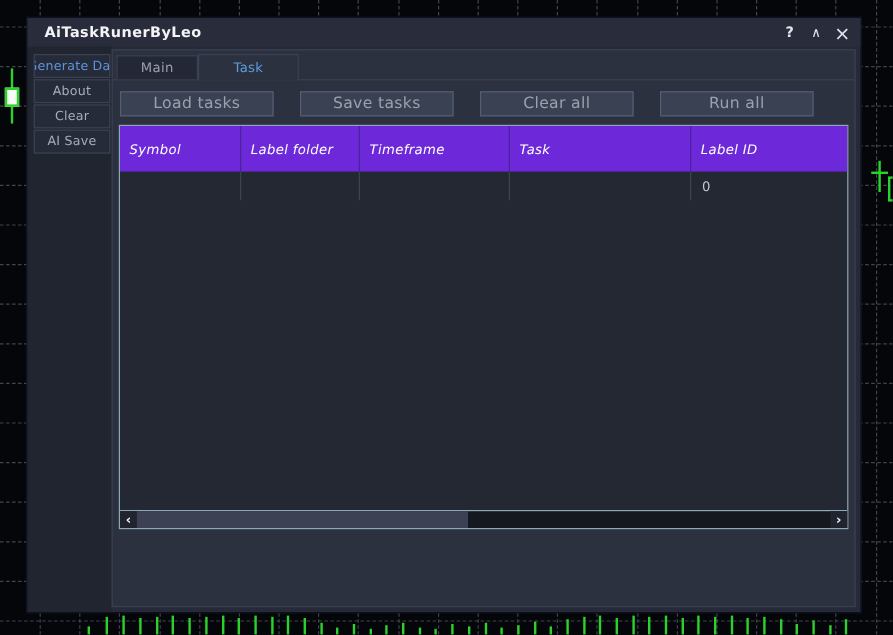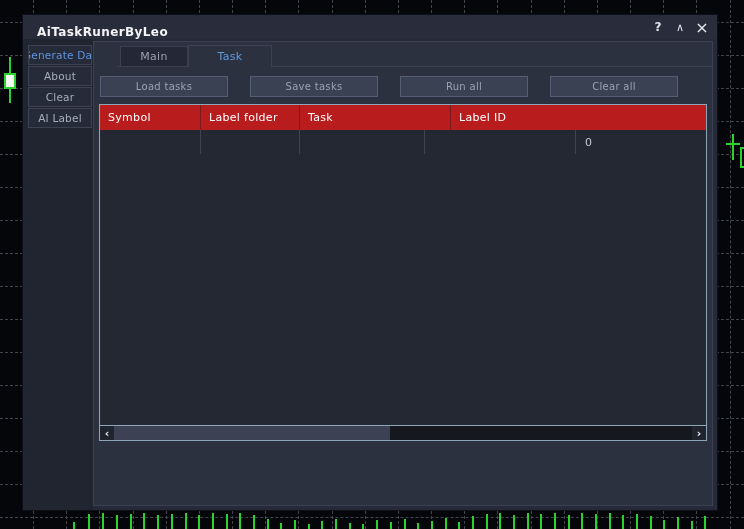--- a/index.html
+++ b/index.html
@@ -19,21 +19,21 @@
   .candle-body.hollow{background:#04060a;}
   .doji-bar{position:absolute;height:2px;background:#2bd22b;}
 
   
   #app-window{
     position:absolute;left:22px;top:14px;width:696px;height:497px;
     background:#262a38;border:1px solid #0d101a;
   }
   #titlebar{
     position:absolute;left:0;top:0;right:0;height:24px;
-    background:#282c3b;display:flex;align-items:flex-end;
+    background:#282c3b;display:flex;align-items:center;
     padding-left:14px;
   }
   #title-text{font-size:12px;font-weight:bold;color:#f4f4f6;letter-spacing:.4px;}
   #title-controls{position:absolute;right:4px;top:0;height:24px;display:flex;}
   .title-btn{width:22px;height:24px;display:flex;align-items:center;justify-content:center;color:#e1e5ec;cursor:default;}
   .title-btn.help{font-size:12px;font-weight:bold;}
   .title-btn.min{font-size:11px;}
   .title-btn.close{font-size:16px;}
 
   
@@ -55,52 +55,51 @@
 
   
   #page{
     position:absolute;left:70px;top:26px;width:620px;height:465px;
     background:#2c3140;border:1px solid #3b4153;
   }
   #tabstrip{
     position:relative;margin-top:3px;height:22px;
     display:flex;align-items:flex-end;padding-left:3px;
     border-bottom:1px solid #3b4153;
-    margin-left:23px;
   }
   .tab{
     display:flex;align-items:center;justify-content:center;
     font-size:11px;letter-spacing:.3px;
   }
   .tab.inactive{
     width:68px;height:20px;background:#242836;color:#99a1ad;
     border:1px solid #3b4153;border-bottom:none;
   }
   .tab.active{
     width:84px;height:22px;background:#2c3140;color:#5d9bdf;
     border:1px solid #3b4153;border-bottom:none;
     margin-bottom:-1px;z-index:2;
   }
   #toolbar{
     margin:9px 0 0 6px;width:578px;height:21px;
     display:flex;justify-content:space-between;
   }
   .tool-btn{
     width:128px;height:21px;background:#3a4153;border:1px solid #565e76;
-    color:#9aa2ae;font-size:10px;letter-spacing:.3px;
+    color:#9aa2ae;font-size:13px;letter-spacing:.3px;
     display:flex;align-items:center;justify-content:center;cursor:default;
   }
 
   
   #task-table{
     margin:7px 0 0 5px;width:608px;height:337px;
     border:1px solid #8ea7b8;background:#242833;
     display:flex;flex-direction:column;
   }
-  #table-header{height:25px;display:flex;background:#b91c1c;flex:none;}
+  #table-header{height:38px;display:flex;background:#6d28d9;flex:none;font-style:italic;}
   .th{
     display:flex;align-items:center;padding-left:8px;
     font-size:11px;color:#ffffff;letter-spacing:.3px;
     border-right:1px solid rgba(8,24,40,.35);white-space:nowrap;overflow:hidden;
   }
   .col-0{width:101px;} .col-1{width:99px;} .col-2{width:125px;} .col-3{width:151px;} .col-4{flex:1;border-right:none;}
   #table-row{height:24px;display:flex;flex:none;}
   .td{
     display:flex;align-items:center;padding-left:9px;
     font-size:11px;color:#c2c8d2;
@@ -234,41 +233,42 @@
         <div class="title-btn close">
           <span>×</span>
         </div>
       </div>
     </div>
 
     <div id="sidebar">
       <div class="side-btn first" style="top:6px;">Generate Data</div>
       <div class="side-btn" style="top:27px;">About</div>
       <div class="side-btn" style="top:48px;">Clear</div>
-      <div class="side-btn" style="top:69px;">AI Label</div>
+      <div class="side-btn" style="top:69px;">AI Save</div>
     </div>
 
     <div id="page">
 
       <div id="tabstrip">
         <div class="tab inactive">Main</div>
         <div class="tab active">Task</div>
       </div>
 
       <div id="toolbar">
         <div class="tool-btn">Load tasks</div>
         <div class="tool-btn">Save tasks</div>
+        <div class="tool-btn">Clear all</div>
         <div class="tool-btn">Run all</div>
-        <div class="tool-btn">Clear all</div>
       </div>
 
       <div id="task-table">
         <div id="table-header">
           <div class="th col-0">Symbol</div>
           <div class="th col-1">Label folder</div>
+          <div class="th col-2">Timeframe</div>
           <div class="th col-3">Task</div>
           <div class="th col-4">Label ID</div>
         </div>
         <div id="table-row">
           <div class="td col-0"></div>
           <div class="td col-1"></div>
           <div class="td col-2"></div>
           <div class="td col-3"></div>
           <div class="td col-4">0</div>
         </div>

